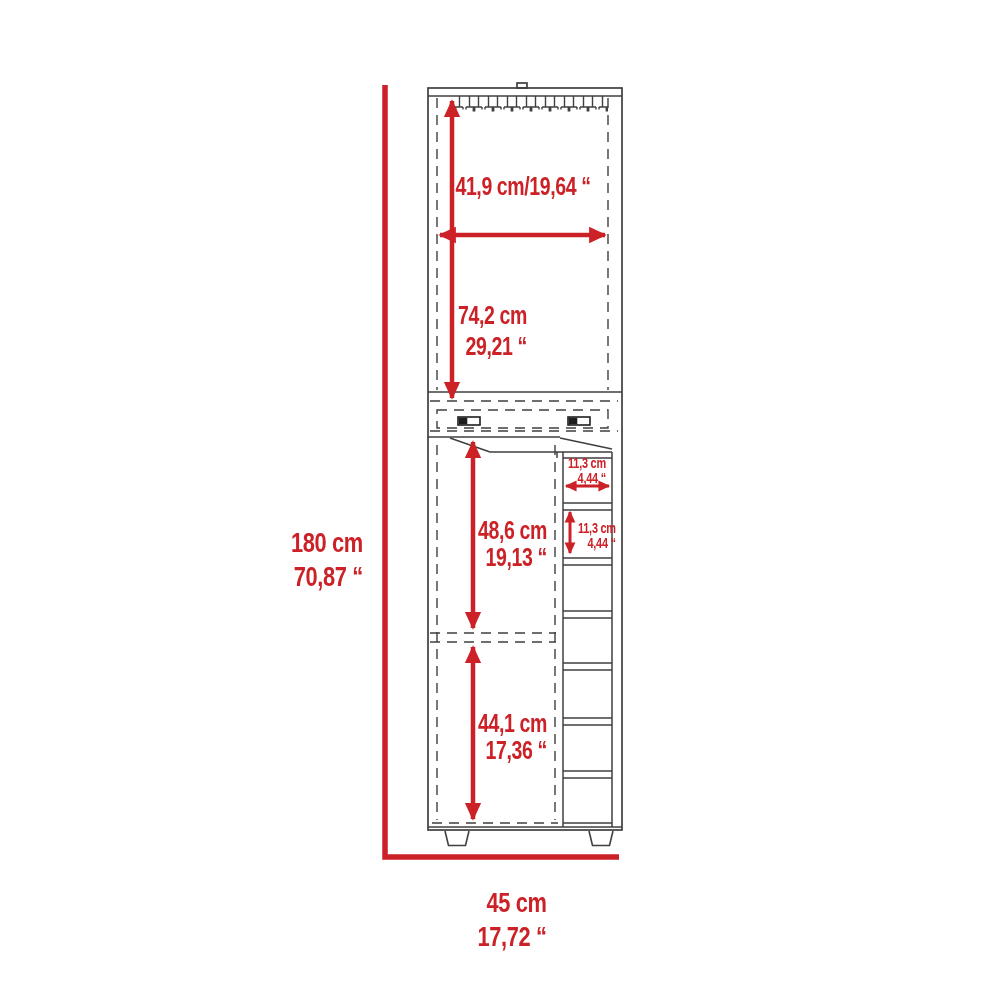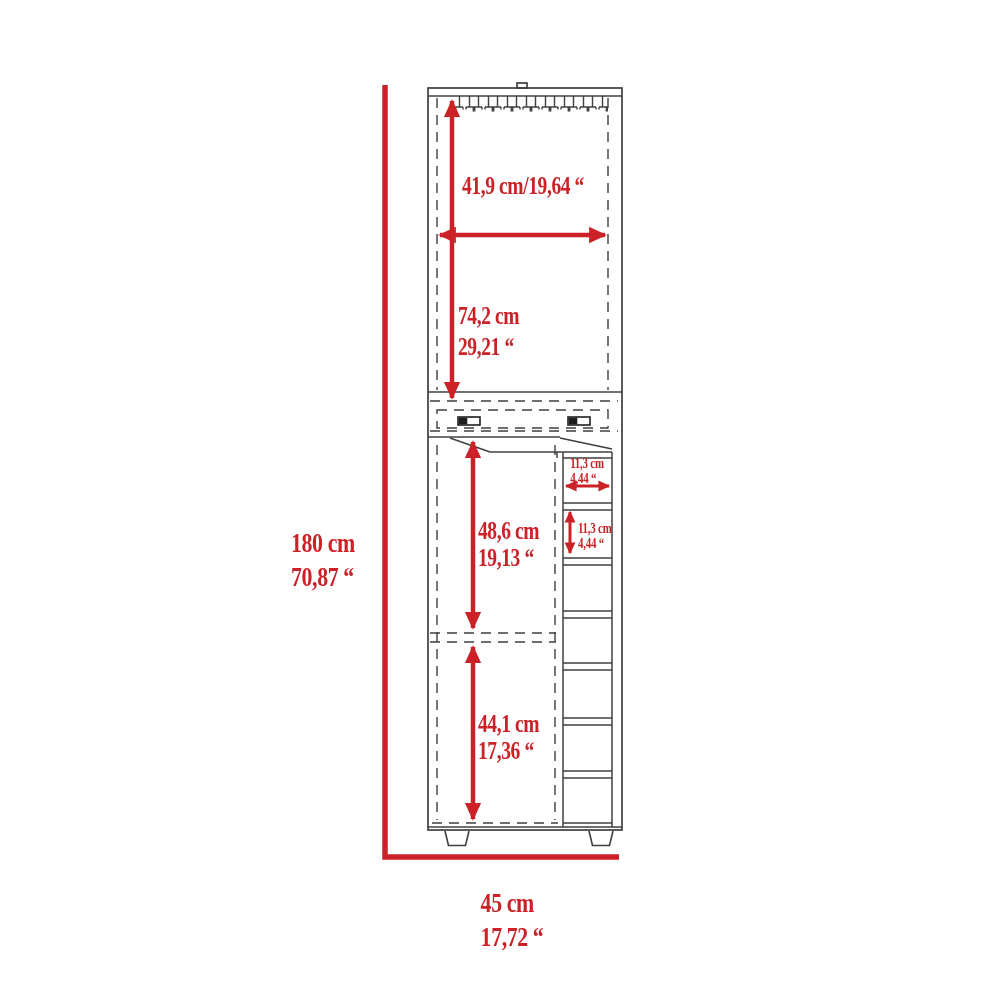--- a/index.html
+++ b/index.html
@@ -1,17 +1,17 @@
 <!DOCTYPE html>
 <html><head>
 <meta charset="utf-8">
 <style>
   html,body{margin:0;padding:0;background:#ffffff;}
   .stage{position:relative;width:1000px;height:1000px;background:#ffffff;overflow:hidden;
-         font-family:Liberation Serif, serif;}
+         font-family:Liberation Sans, sans-serif;text-align:right;}
   .stage svg{position:absolute;left:0;top:0;}
   .lbl{position:absolute;color:#cb2127;font-weight:700;white-space:nowrap;letter-spacing:-0.5px;}
   .lbl .ln{display:block;}
   .lbl.left{transform:scaleX(0.78);transform-origin:left top;}
   .lbl.center{transform:translateX(-50%) scaleX(0.78);transform-origin:center top;}
   .sz25{font-size:25px;line-height:30px;}
   .sz26{font-size:25px;line-height:27px;}
   .sz28{font-size:28px;line-height:34px;}
   .sz14{font-size:14px;line-height:15px;letter-spacing:-0.3px;}
 </style>

